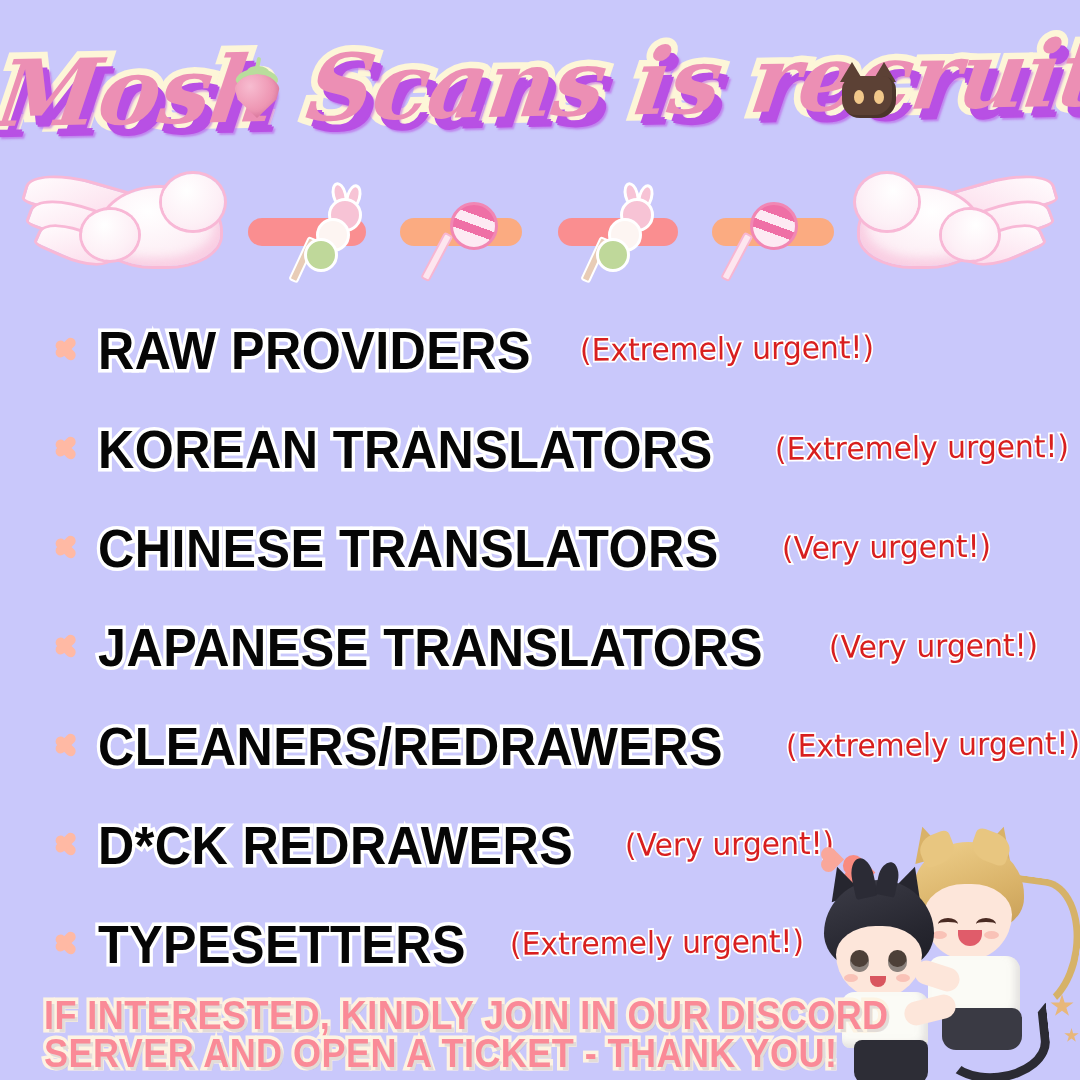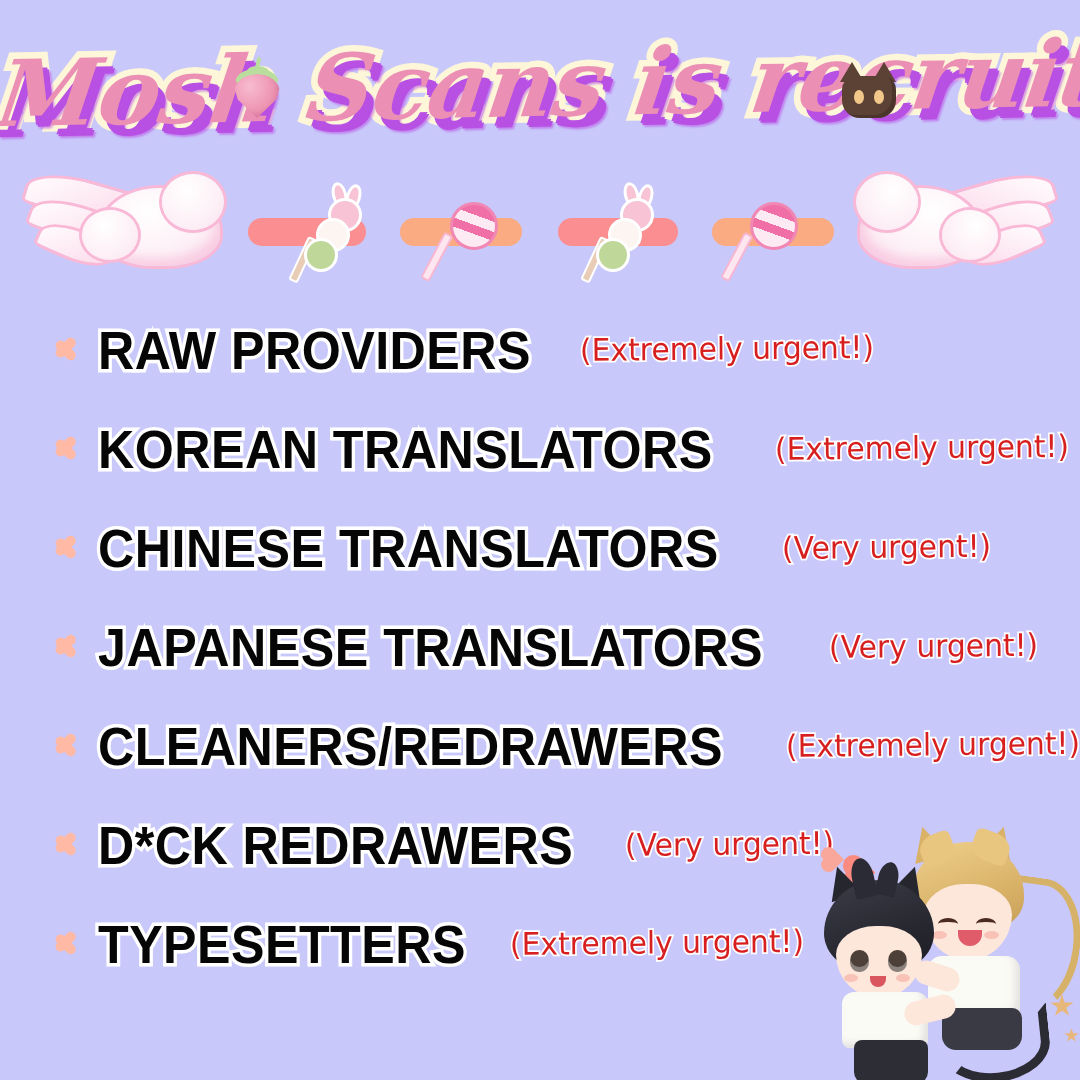--- a/index.html
+++ b/index.html
@@ -744,14 +744,18 @@
       <div class="d-eye r"></div>
       <div class="d-cheek l"></div>
       <div class="d-cheek r"></div>
       <div class="d-mouth"></div>
       <div class="d-shirt"></div>
       <div class="d-pants"></div>
       <div class="d-arm"></div>
     </div>
   </div>
 
+  <div id="footer">
+    <div class="fline">IF INTERESTED, KINDLY JOIN IN OUR DISCORD</div>
+    <div class="fline">SERVER AND OPEN A TICKET - THANK YOU!</div>
+  </div>
 
 </div>
 
 </body></html>

